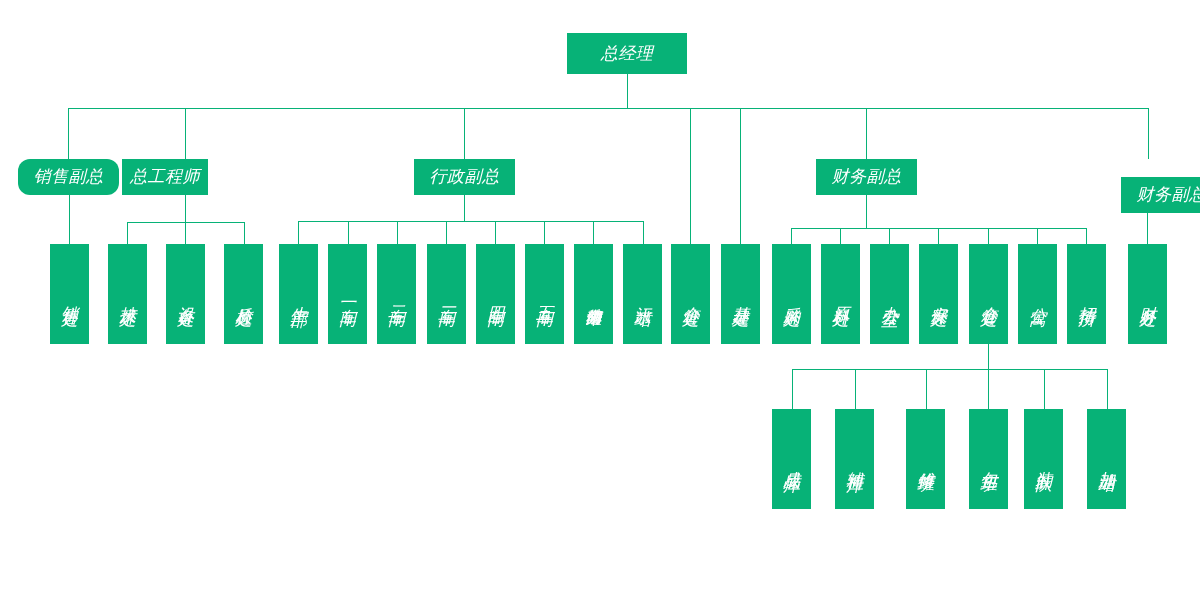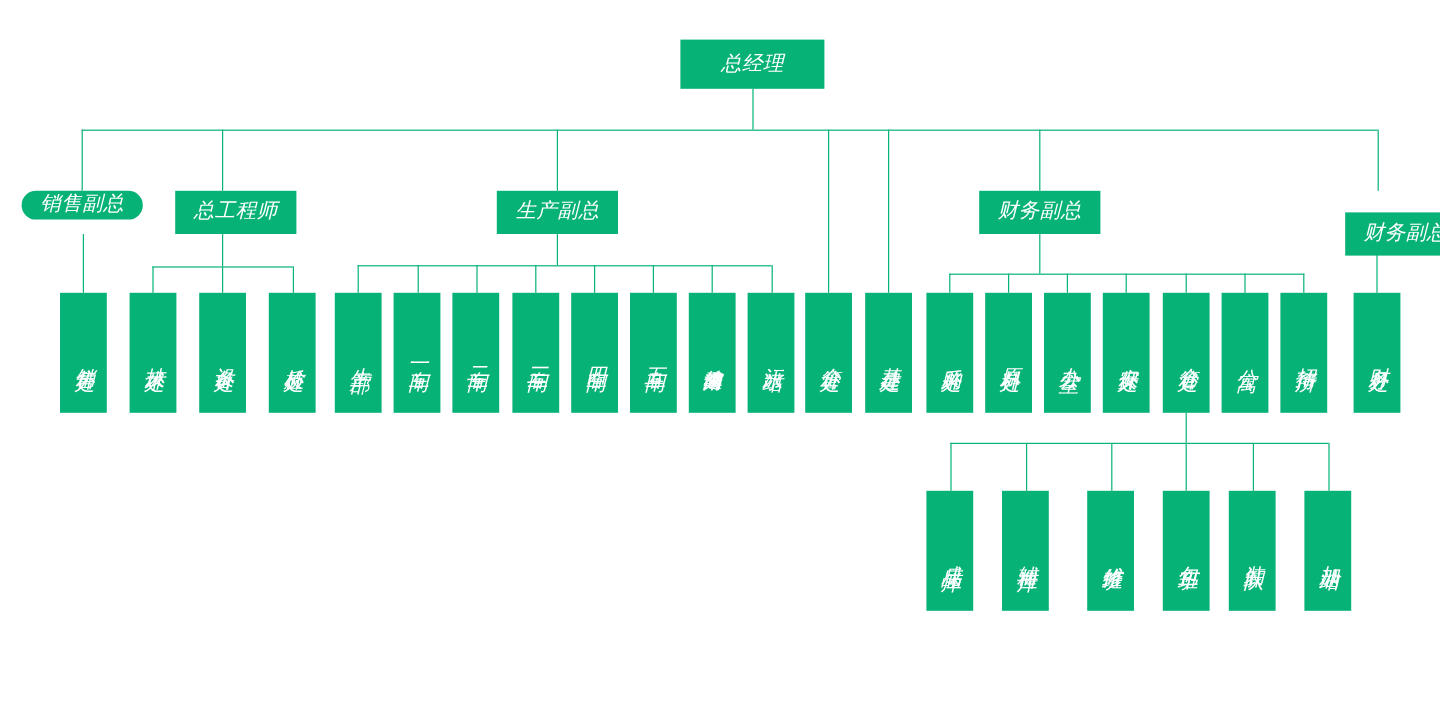--- a/index.html
+++ b/index.html
@@ -103,23 +103,23 @@
   <div class="conn h" style="left:792px; top:369px; width:315px;"></div>
   <div class="conn v" style="left:792px; top:369px; height:40px;"></div>
   <div class="conn v" style="left:855px; top:369px; height:40px;"></div>
   <div class="conn v" style="left:926px; top:369px; height:40px;"></div>
   <div class="conn v" style="left:988px; top:369px; height:40px;"></div>
   <div class="conn v" style="left:1044px; top:369px; height:40px;"></div>
   <div class="conn v" style="left:1107px; top:369px; height:40px;"></div>
 
   <div class="node horiz" style="left:567px; top:33px; width:120px; height:41px;">总经理</div>
 
-  <div class="node horiz" style="left:18px; top:159px; width:101px; height:24px;border-radius:12px;">销售副总</div>
-  <div class="node horiz" style="left:146px; top:159px; width:101px; height:36px;">总工程师</div>
-  <div class="node horiz" style="left:414px; top:159px; width:101px; height:36px;">生产副总</div>
+  <div class="node horiz" style="left:18px; top:159px; width:101px; height:36px;border-radius:12px;">销售副总</div>
+  <div class="node horiz" style="left:122px; top:159px; width:86px; height:36px;">总工程师</div>
+  <div class="node horiz" style="left:414px; top:159px; width:101px; height:36px;">行政副总</div>
   <div class="node horiz" style="left:816px; top:159px; width:101px; height:36px;">财务副总</div>
   <div class="node horiz" style="left:1098px; top:177px; width:101px; height:36px;margin-left:23px;">财务副总</div>
 
   <div class="node vert" style="left:50px; top:244px; width:39px; height:100px;">销售处</div>
   <div class="node vert" style="left:108px; top:244px; width:39px; height:100px;">技术处</div>
   <div class="node vert" style="left:166px; top:244px; width:39px; height:100px;">设备处</div>
   <div class="node vert" style="left:224px; top:244px; width:39px; height:100px;">质检处</div>
 
   <div class="node vert" style="left:279px; top:244px; width:39px; height:100px;">生产部</div>
   <div class="node vert" style="left:328px; top:244px; width:39px; height:100px;">一车间</div>

